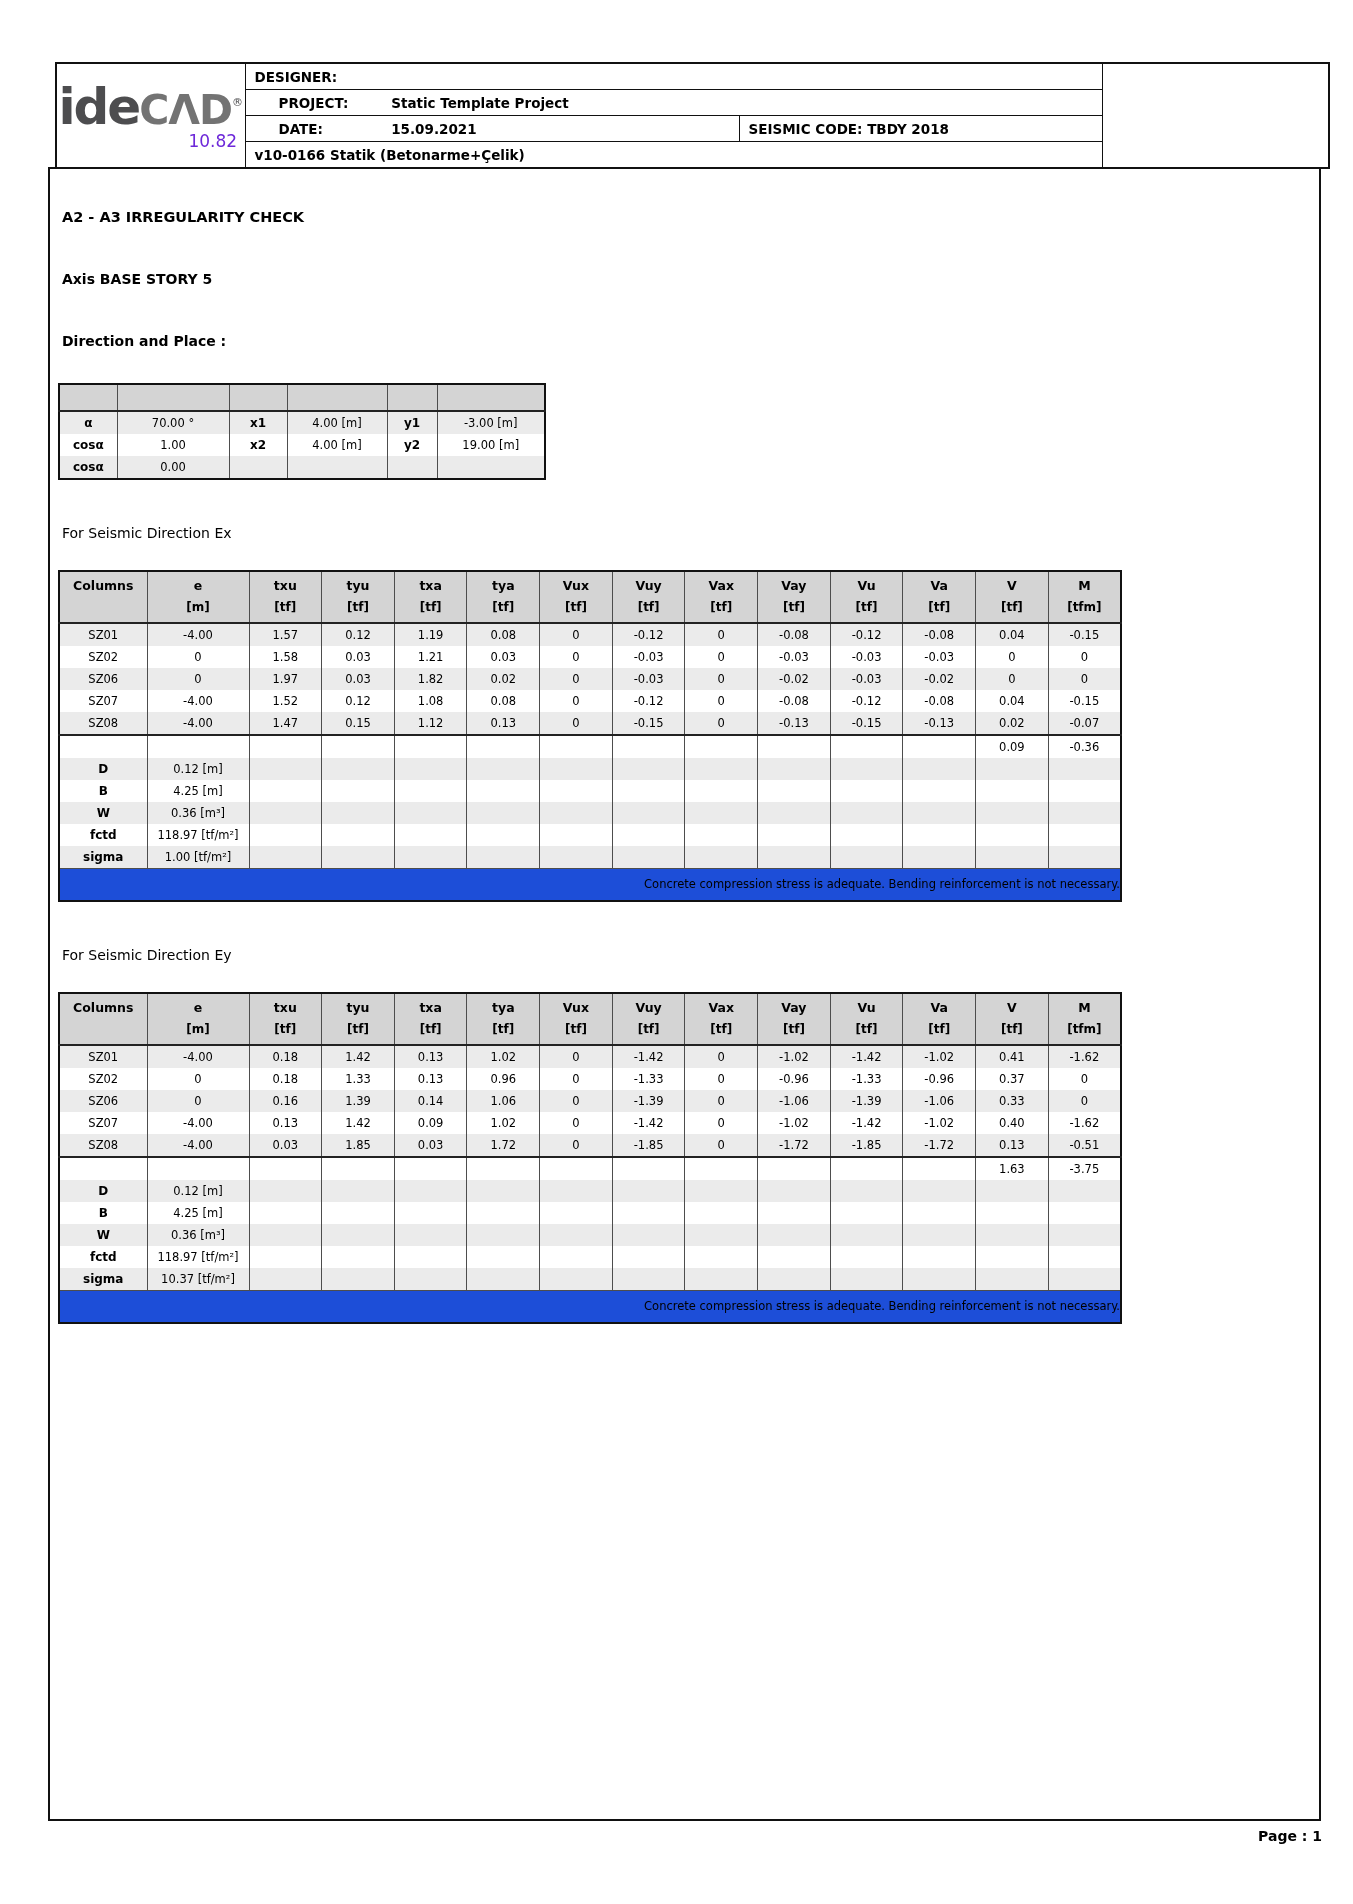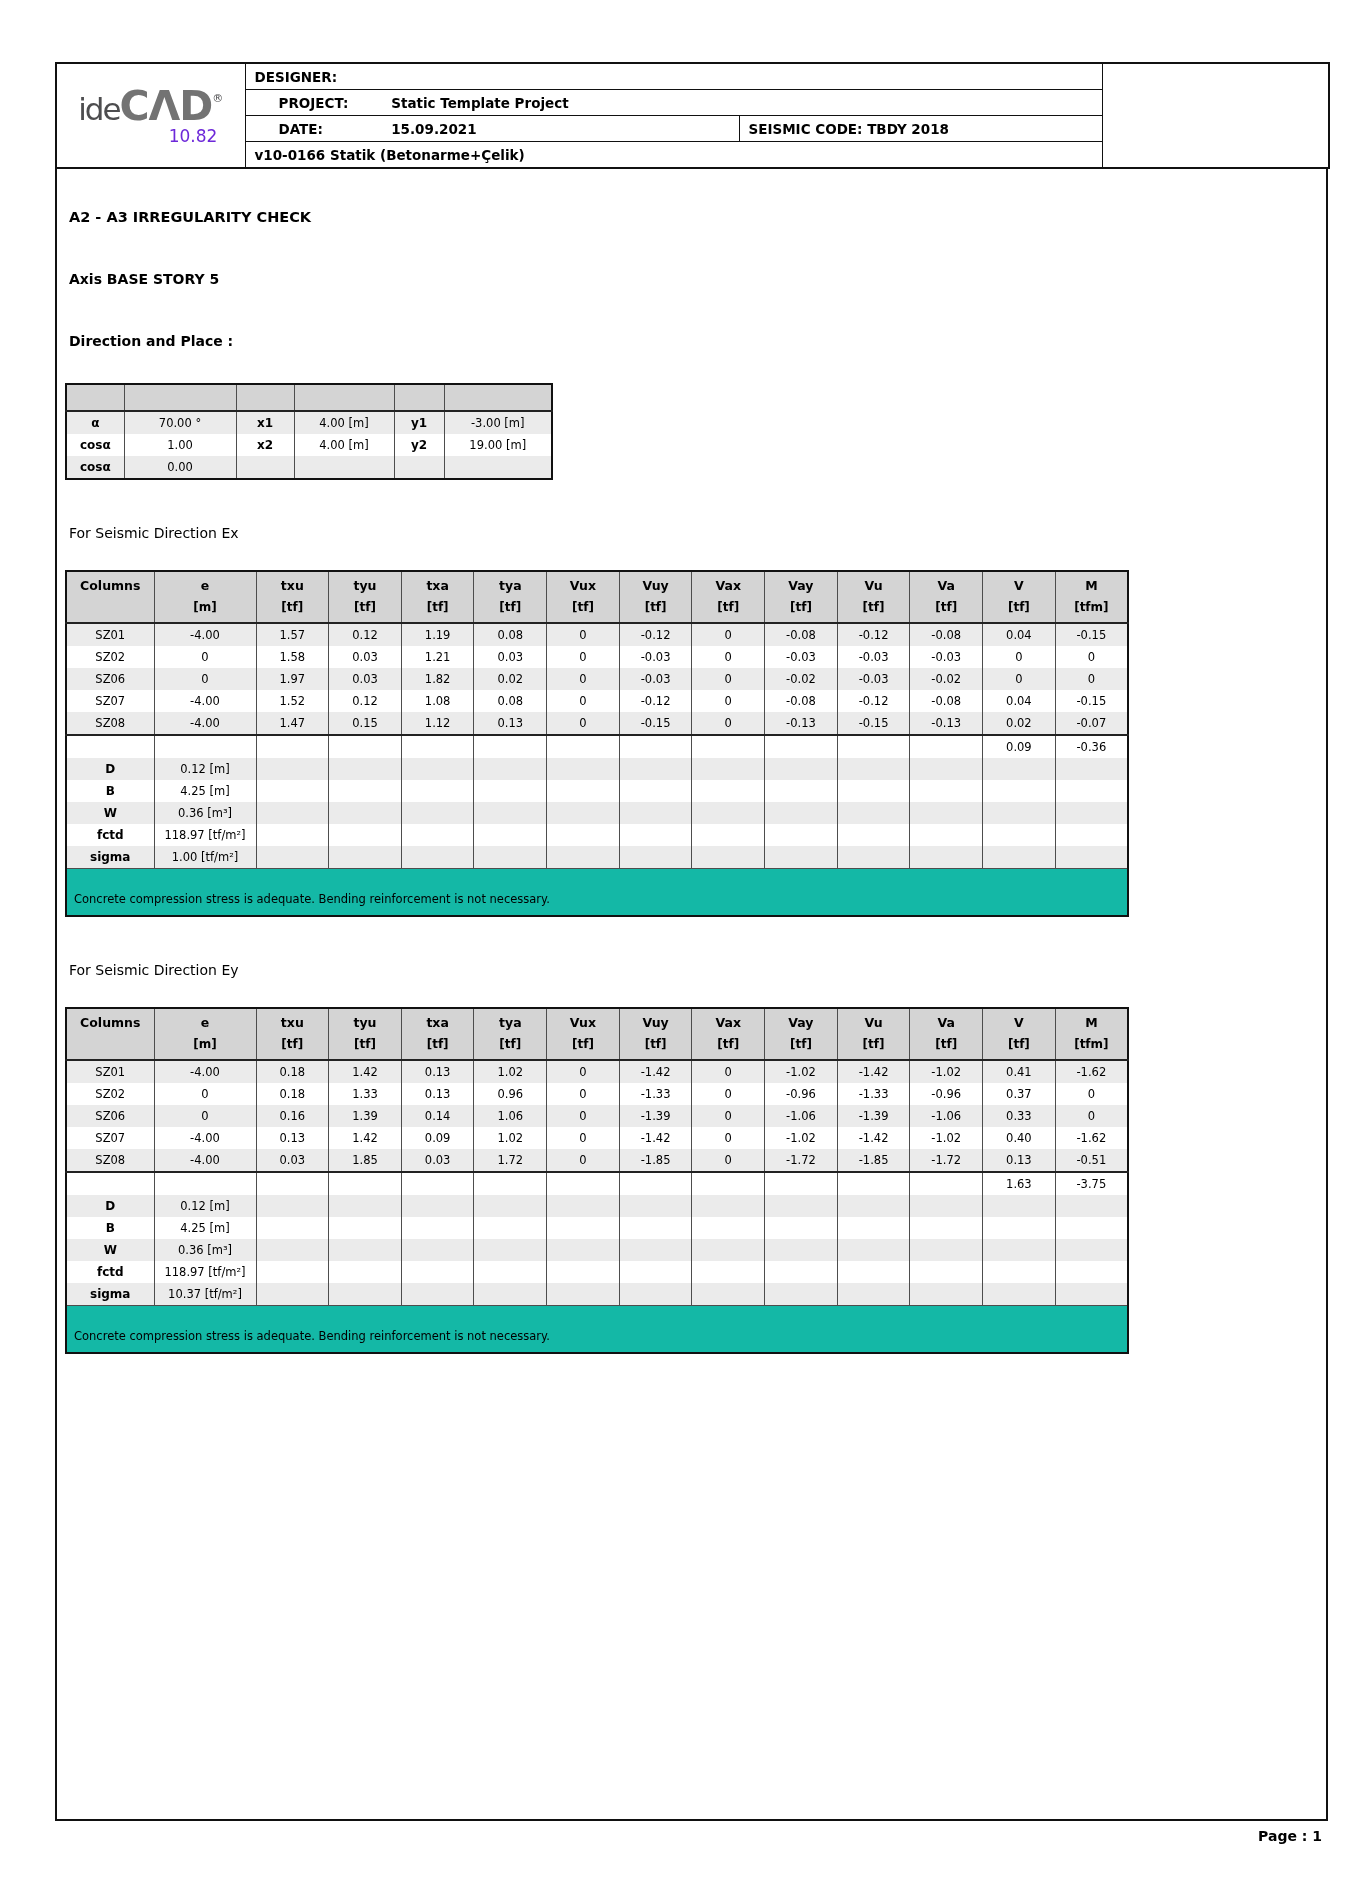--- a/index.html
+++ b/index.html
@@ -11,28 +11,28 @@
   
   .header-table {
     position:absolute; left:55px; top:62px; width:1273px;
     border-collapse:collapse; table-layout:fixed;
     border:2px solid #111;
   }
   .header-table td {border:1px solid #111; height:25px; padding:0 0 0 9px; font-weight:bold; font-size:13.5px; vertical-align:middle;}
   .header-table td.logo-cell {padding:0; text-align:center; vertical-align:middle;}
   .hlabel {display:inline-block; width:108px;margin-left:24px;}
   .logo {display:inline-block; line-height:1;}
-  .logo-ide {font-size:31px; color:#4d4d4f; font-weight:normal; letter-spacing:-2px;}
+  .logo-ide {font-size:50px; color:#4d4d4f; font-weight:bold; letter-spacing:-2px;}
   .logo-cad {font-size:41px; color:#737373; font-weight:bold; letter-spacing:-1px;}
   .logo-reg {font-size:11px; color:#4d4d4f; vertical-align:18px; font-weight:normal;}
   .logo-ver {text-align:right; padding-right:6px; margin-top:1px; color:#6d28d9; font-size:17px; font-weight:normal;}
 
   
   .content-box {
-    position:absolute; left:55px; top:167px; width:1273px; height:1654px;
+    position:absolute; left:48px; top:167px; width:1273px; height:1654px;
     border:2px solid #111; box-sizing:border-box; overflow:hidden;
   }
   .h-main {font-size:14.5px; font-weight:bold; margin:40px 0 0 12px;}
   .h-sub  {font-size:14px;  font-weight:bold; margin:46px 0 0 12px;}
   .h-sect {font-size:14px;  font-weight:normal; margin:45px 0 0 12px;}
 
   
   .dp-table {margin:34px 0 0 8px; border-collapse:collapse; border:2px solid #111; table-layout:fixed;}
   .dp-table th {height:25px; background:#d4d4d4; border:1px solid #4d4d4d; border-bottom:2px solid #222; padding:0;}
   .dp-table td {height:22px; text-align:center; font-size:11.5px; padding:0;
@@ -43,21 +43,21 @@
   
   .main-table {margin:29px 0 0 8px; width:1064px; border-collapse:collapse; border:2px solid #111; table-layout:fixed;}
   .main-table th {background:#d4d4d4; height:50px; border:1px solid #4d4d4d; border-bottom:2px solid #222; padding:0; vertical-align:top;}
   .main-table .cname {font-size:12.5px; font-weight:bold; line-height:24px; padding-top:2px; text-align:center;}
   .main-table .cunit {font-size:12px;   font-weight:bold; line-height:19px; text-align:center;}
   .main-table td {height:22px; text-align:center; font-size:11.5px; padding:0;
                   border-left:1px solid #4d4d4d; border-right:1px solid #4d4d4d;}
   .main-table tbody tr:nth-child(odd) td {background:#ebebeb;}
   .main-table tr.sum-row td {border-top:2px solid #222;}
   .main-table td.prop-label {font-weight:bold; font-size:12px;}
-  .main-table tr.note-row td {background:#14b8a6; text-align:left; padding:19px 0 5px 7px; border-top:1px solid #4d4d4d; font-size:11.5px;}
+  .main-table tr.note-row td {background:#1d4ed8; text-align:right; padding:4px 0 5px 7px; border-top:1px solid #4d4d4d; font-size:11.5px;}
 
   
   .page-footer {position:absolute; top:1828px; right:31px; font-size:14px; font-weight:bold;}
 </style>
 </head>
 <body>
 
 <div class="page">
 
   <table class="header-table">

